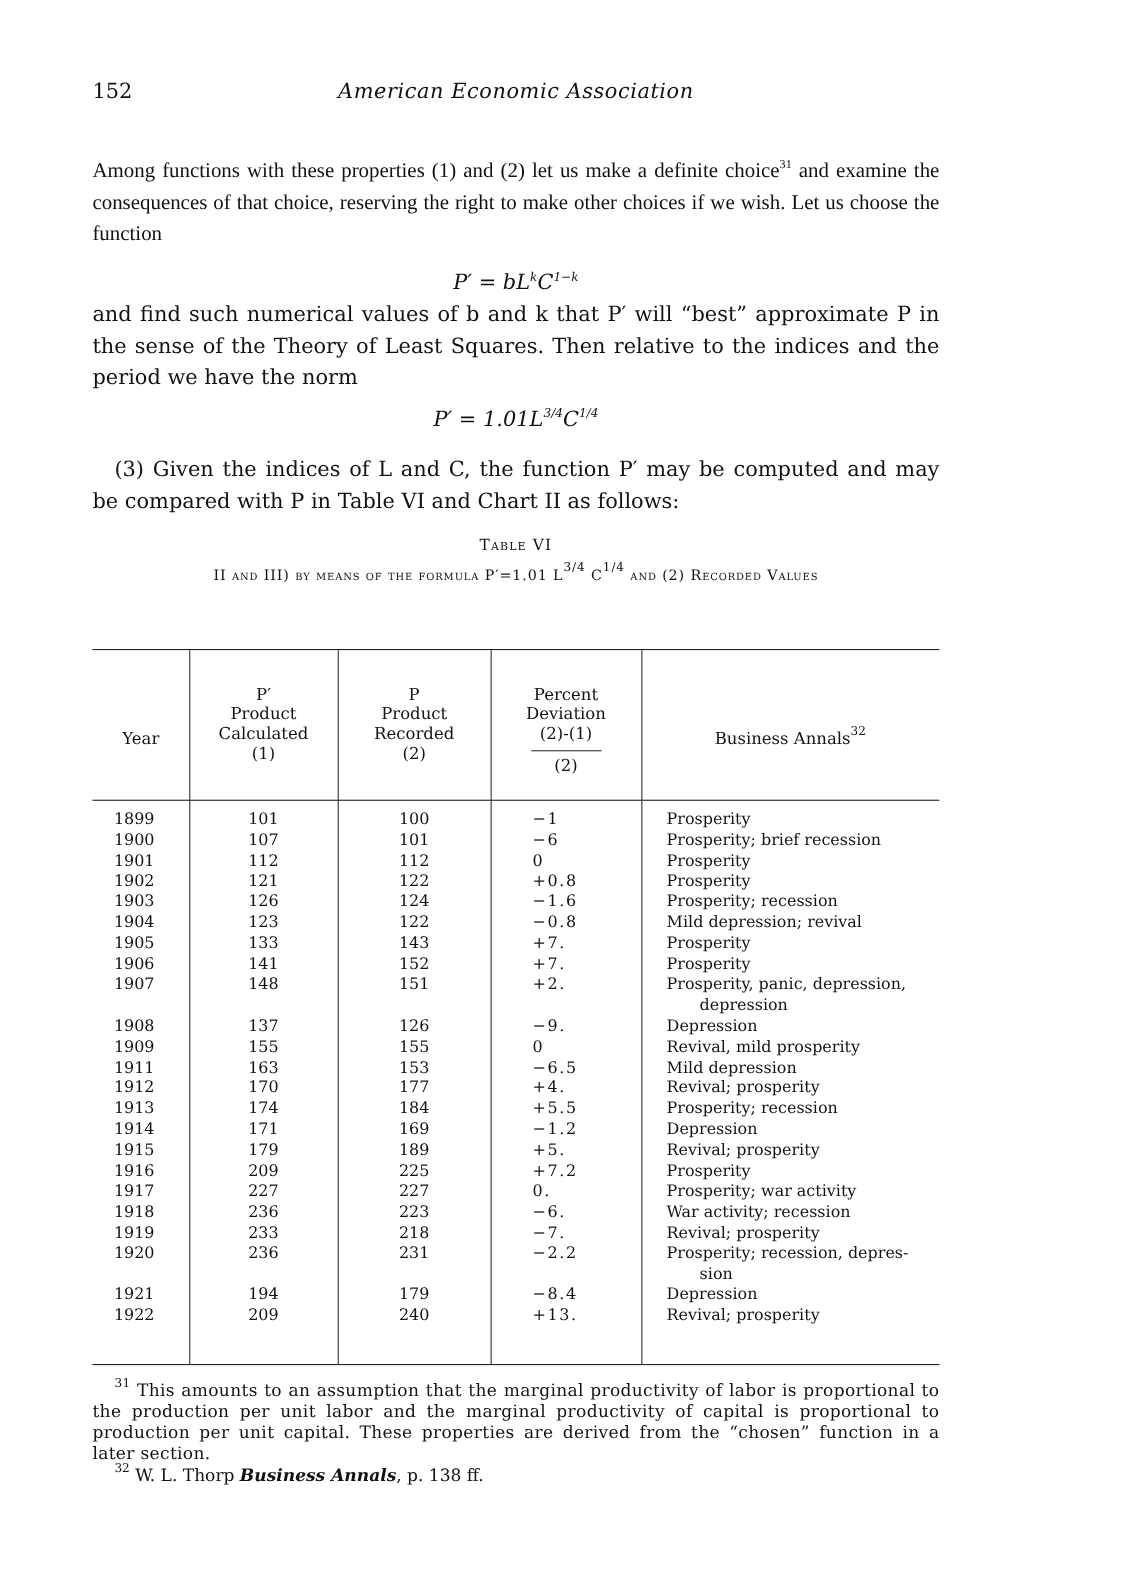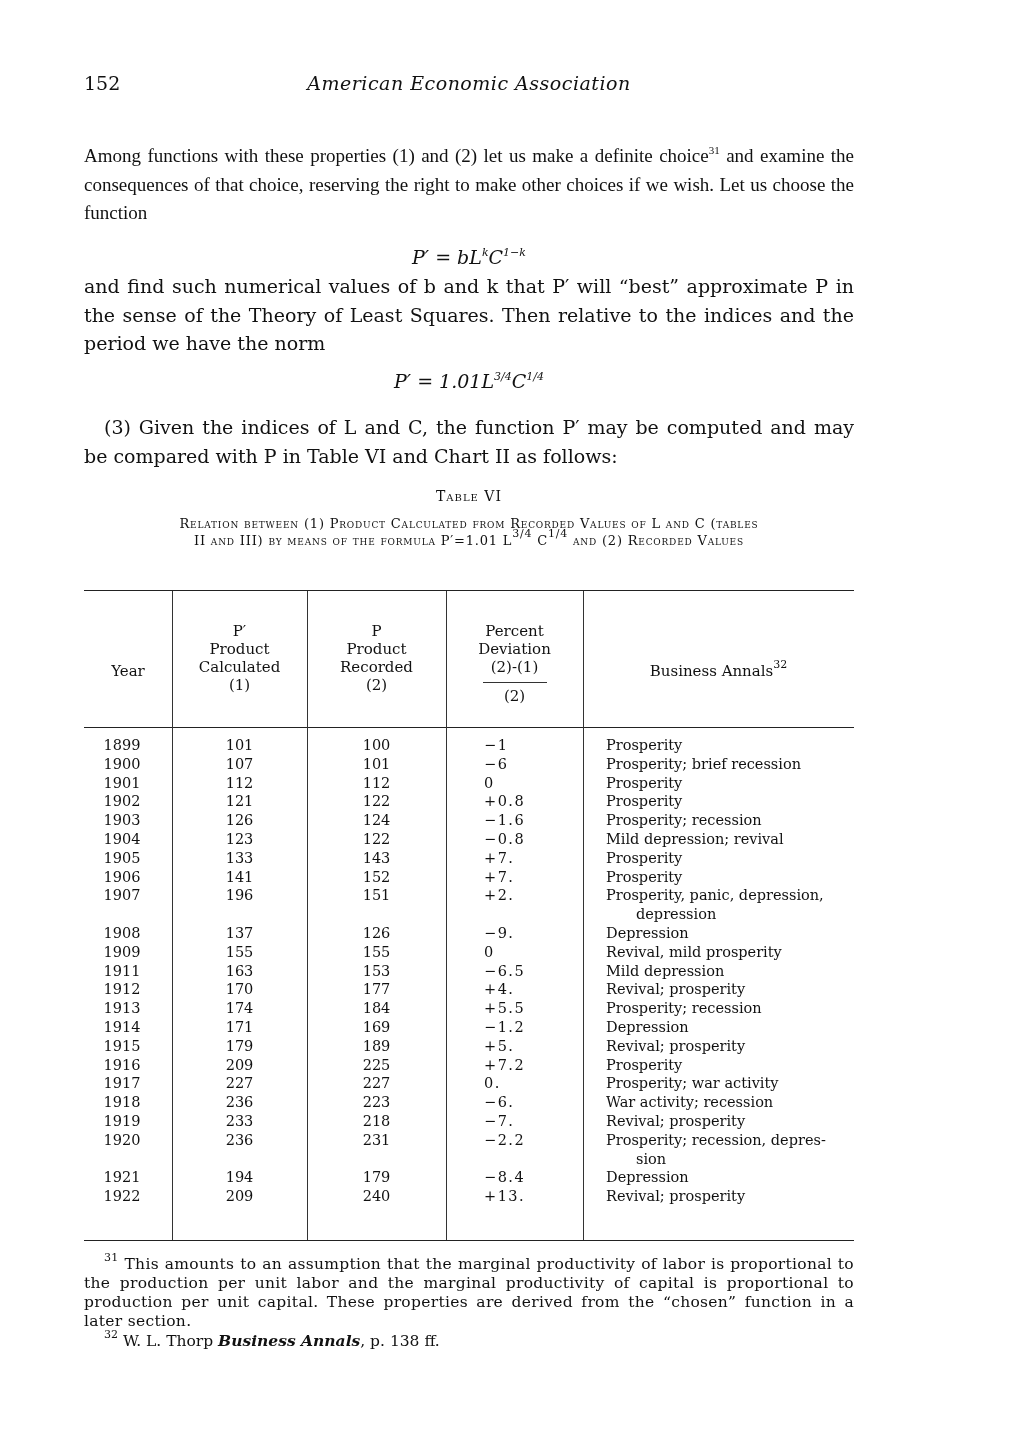--- a/index.html
+++ b/index.html
@@ -65,21 +65,20 @@
   <div class="formula f1"><span>P′ = bL</span><sup>k</sup><span>C</span><sup>1−k</sup></div>
 
   <p class="para p2" style="margin:0;">and find such numerical values of b and k that P′ will “best” approximate P in the sense of the Theory of Least Squares.  Then relative to the indices and the period we have the norm</p>
 
   <div class="formula f2"><span>P′ = 1.01L</span><sup>3/4</sup><span>C</span><sup>1/4</sup></div>
 
   <p class="para p3" style="margin:0; text-indent:20px;">(3)  Given the indices of L and C, the function P′ may be computed and may be compared with P in Table VI and Chart II as follows:</p>
 
   <div class="table-title">Table VI</div>
   <div class="table-caption">
-    <div>Relation between (1) Product Calculated from Recorded Values of L and C (tables</div>
     <div><span>II and III) by means of the formula P′=1.01 L</span><sup>3/4</sup><span> C</span><sup>1/4</sup><span> and (2) Recorded Values</span></div>
   </div>
 
   <div class="rule r1"></div>
   <div class="rule r2"></div>
   <div class="rule r3"></div>
   <div class="vline v1"></div>
   <div class="vline v2"></div>
   <div class="vline v3"></div>
   <div class="vline v4"></div>
@@ -158,21 +157,21 @@
       </div>
       <div class="row">
         <div class="cell c-year">1906</div>
         <div class="cell c-pc">141</div>
         <div class="cell c-pr">152</div>
         <div class="cell c-pd">+7.</div>
         <div class="cell c-ba">Prosperity</div>
       </div>
       <div class="row tall">
         <div class="cell c-year">1907</div>
-        <div class="cell c-pc">196</div>
+        <div class="cell c-pc">148</div>
         <div class="cell c-pr">151</div>
         <div class="cell c-pd">+2.</div>
         <div class="cell c-ba"><span>Prosperity, panic, depression,</span><span class="cont">depression</span></div>
       </div>
       <div class="row">
         <div class="cell c-year">1908</div>
         <div class="cell c-pc">137</div>
         <div class="cell c-pr">126</div>
         <div class="cell c-pd">−9.</div>
         <div class="cell c-ba">Depression</div>

